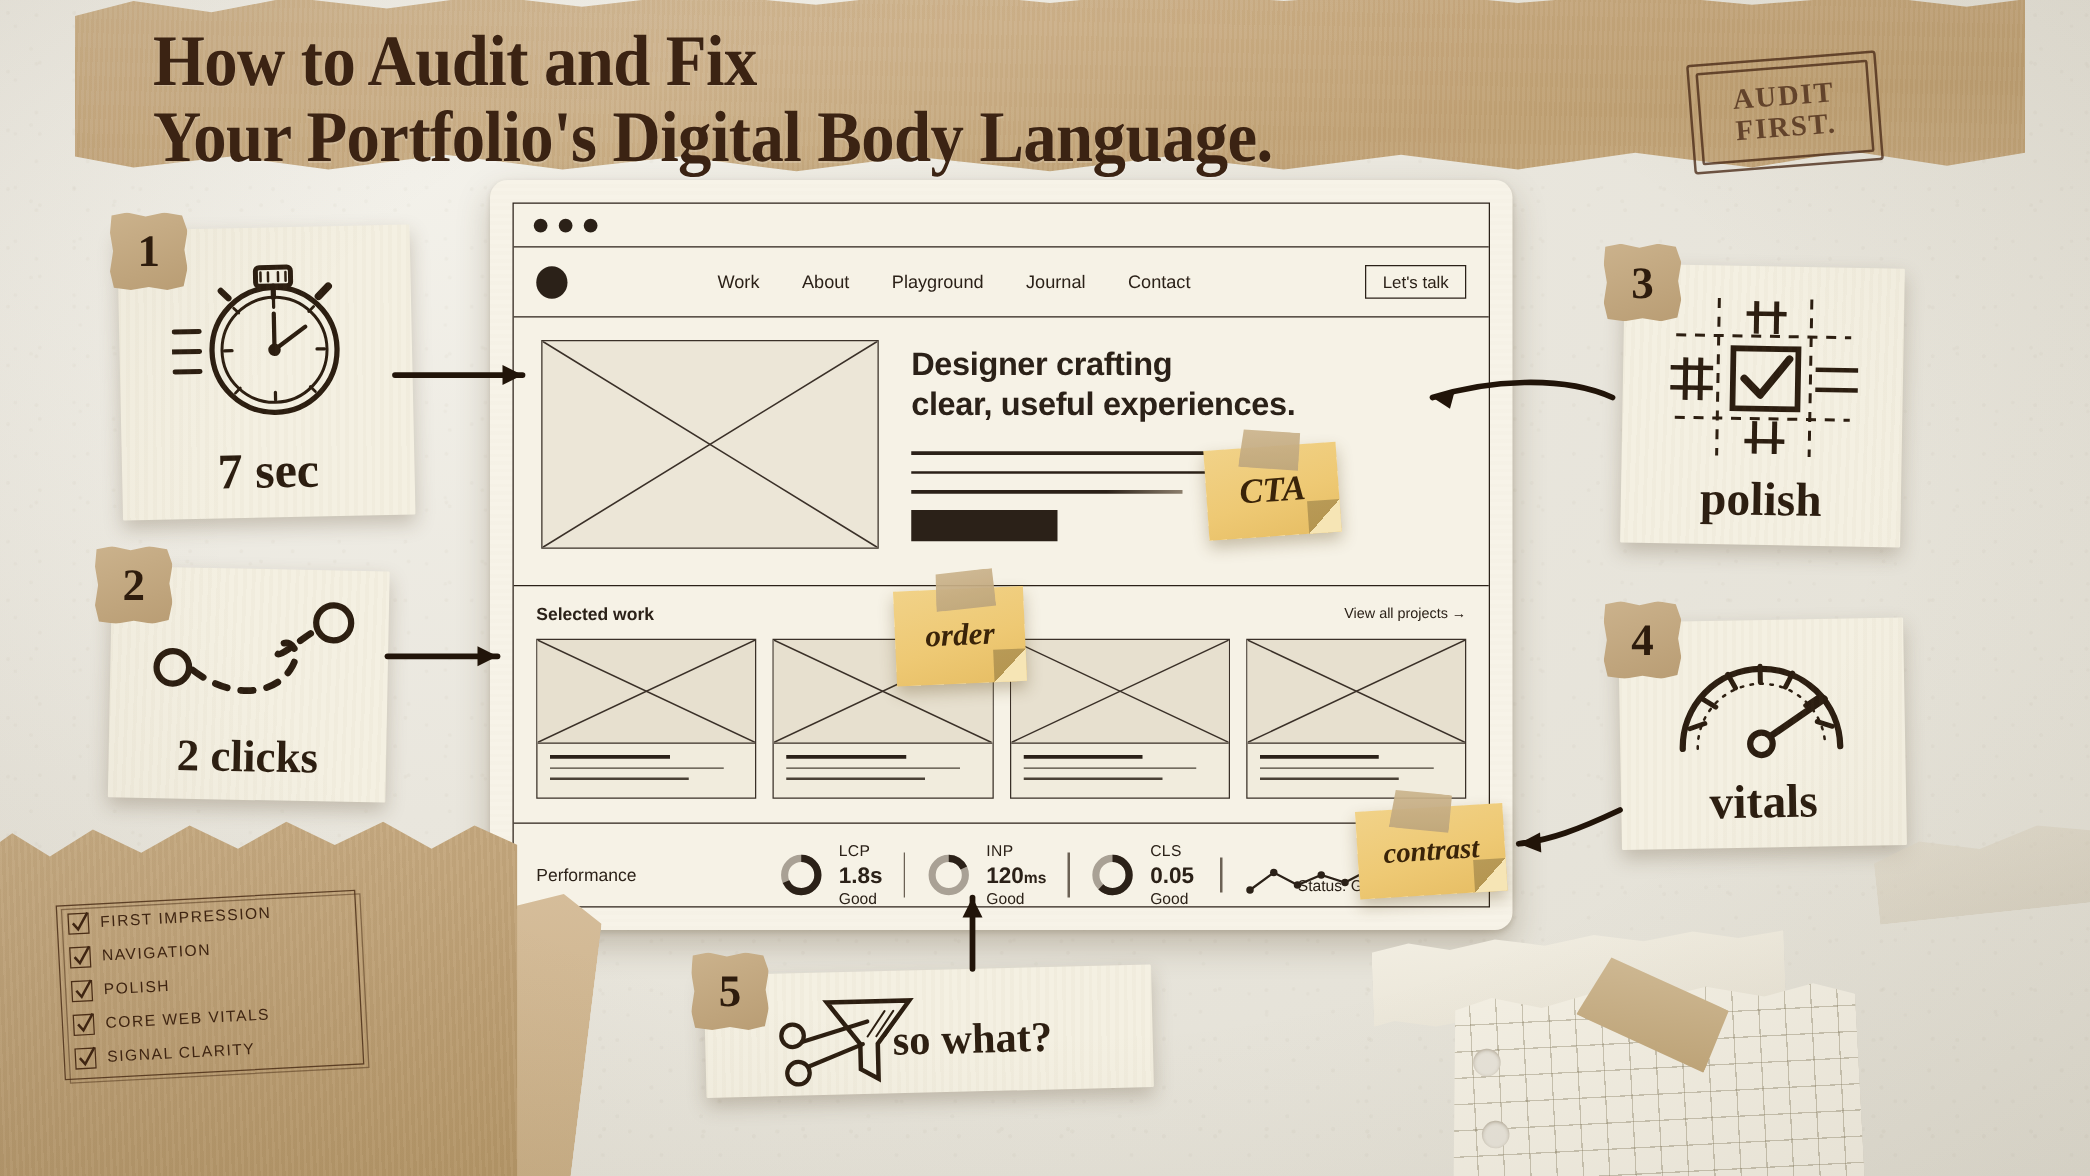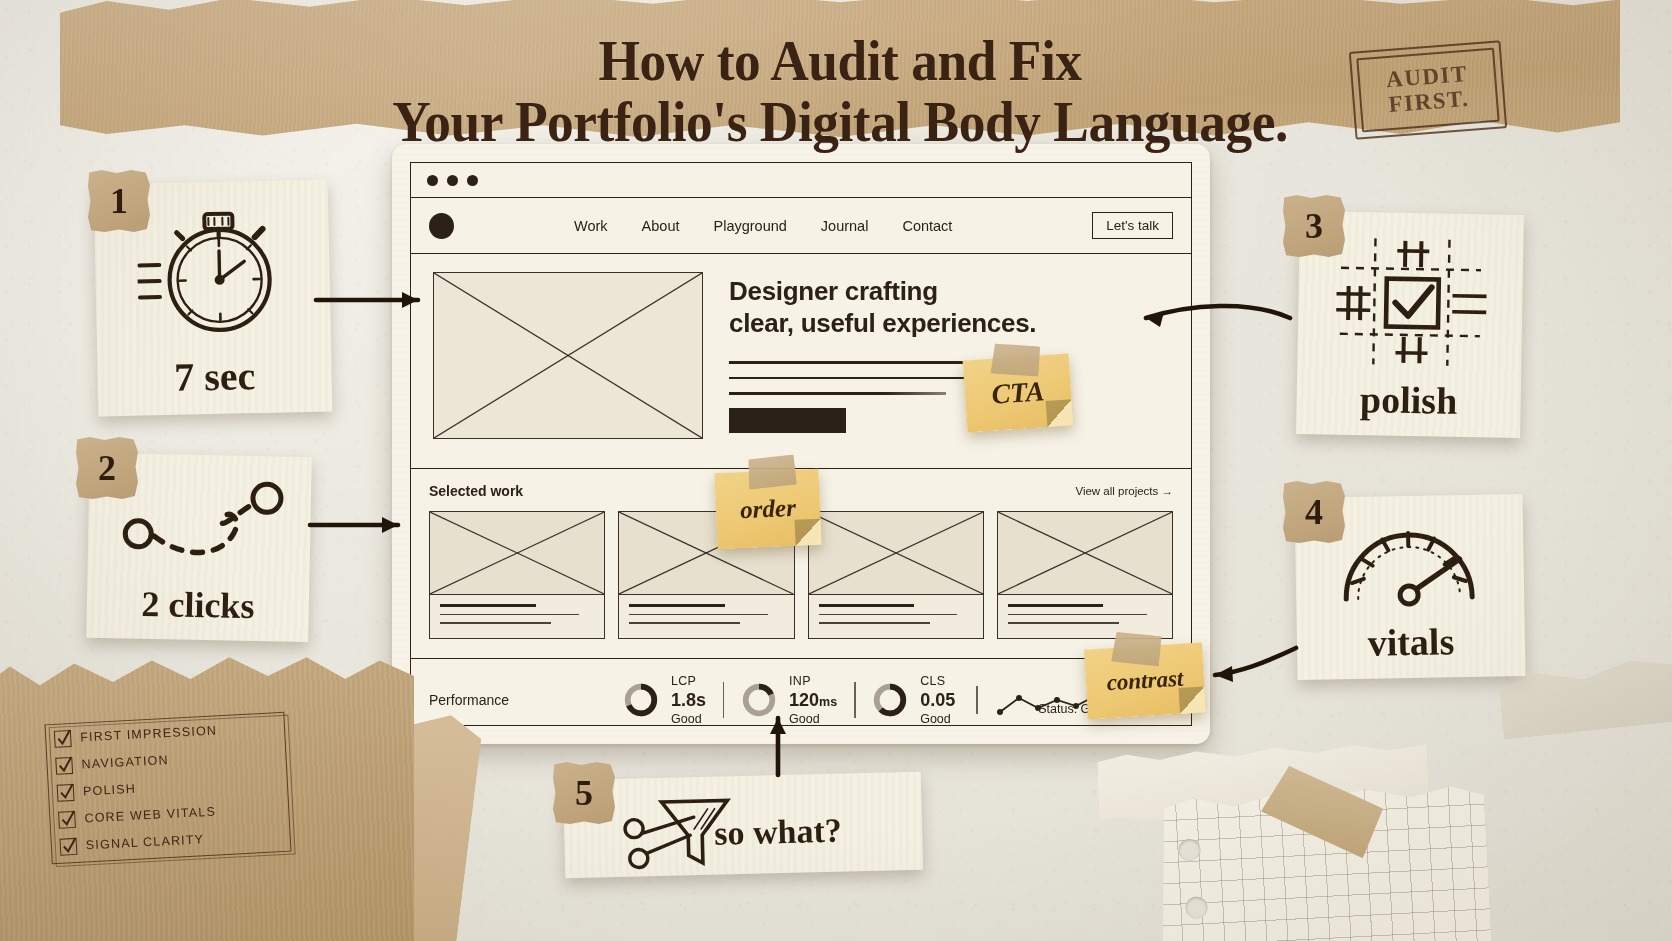--- a/index.html
+++ b/index.html
@@ -45,21 +45,21 @@
     );
   }
   .banner::after{
     content:"";position:absolute;inset:0;
     background-image:
       repeating-linear-gradient(92deg, rgba(255,255,255,.05) 0 2px, rgba(0,0,0,.025) 2px 4px),
       radial-gradient(circle at 30% 40%, rgba(255,255,255,.12), transparent 60%);
     mix-blend-mode:overlay;
   }
   .headline{
-    position:absolute;left:60px;top:20px;width:1560px;text-align:center;
+    position:absolute;left:60px;top:8px;width:1560px;
     font-family:"Liberation Serif",serif;
     color:#3b2313;z-index:4;
     text-shadow:0 1px 0 rgba(255,255,255,.18);
   }
   .headline .l1{
     display:block;font-size:58px;font-weight:bold;letter-spacing:-.5px;
     line-height:1.0;margin-top:12px;
     transform:scaleX(.92);
   }
   .headline .l2{

